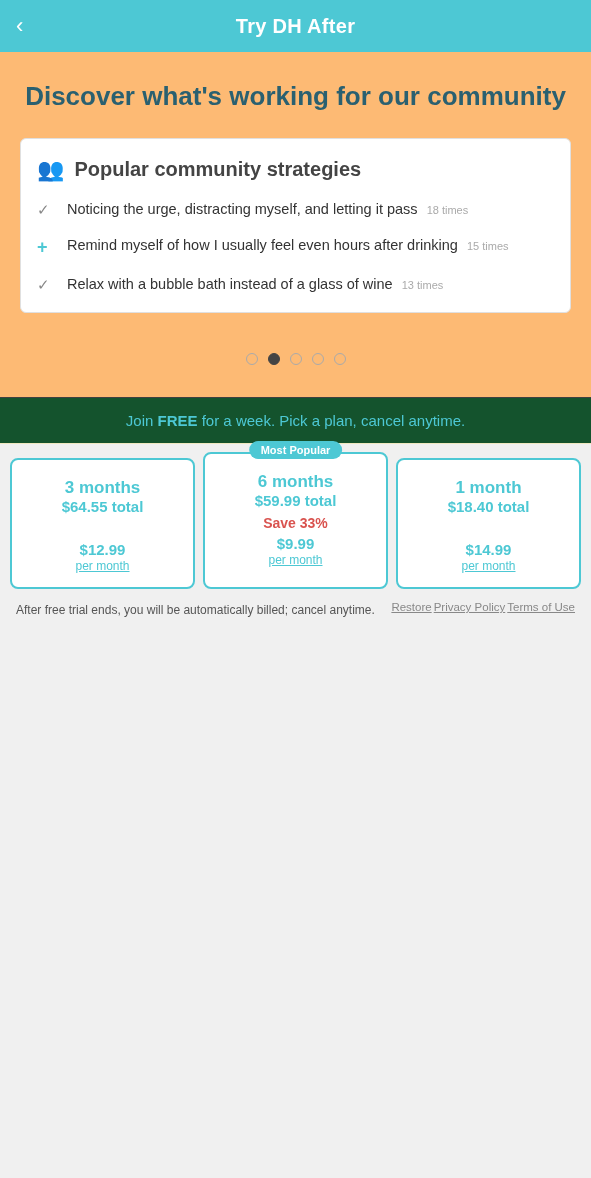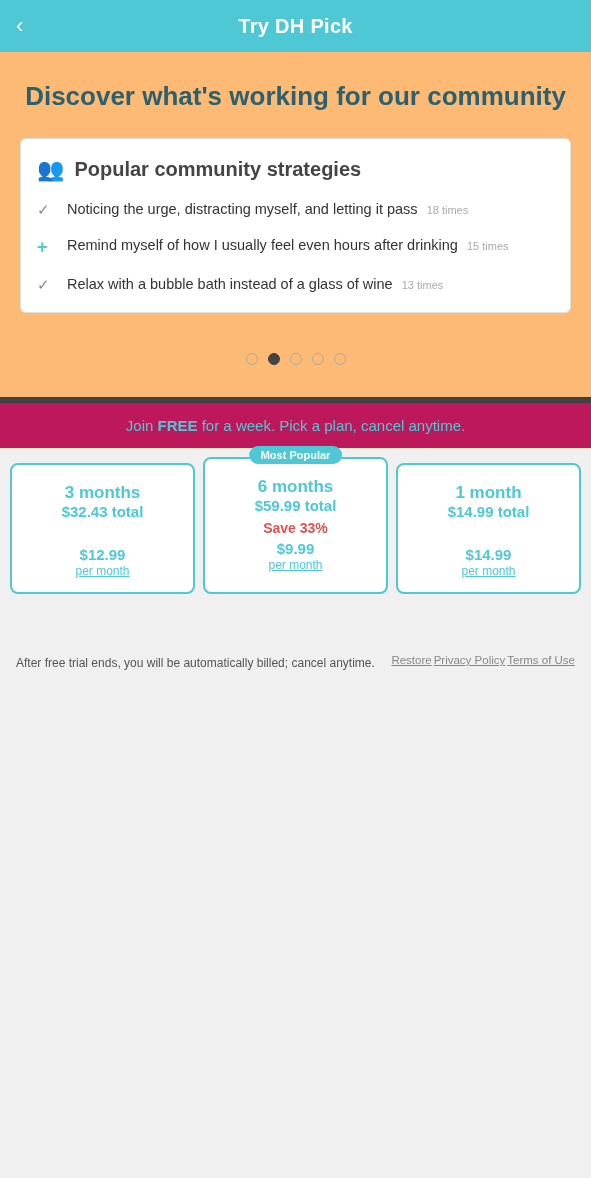--- a/index.html
+++ b/index.html
@@ -126,22 +126,22 @@
       border: 1.5px solid #aaa;
       background: transparent;
     }
     .dot.active {
       background: #444;
       border-color: #444;
     }
 
     
     .join-banner {
-      background: #be185d;
-      border-top: 6px solid #404040;
+      background: #14532d;
+      border-top: 1px solid #404040;
       border-bottom: 1px solid #f0e8c0;
       padding: 14px 16px;
       text-align: center;
       font-size: 15px;
       color: #4dc8d4;
       margin-bottom: 0;
     }
     .join-banner .free-bold {
       font-weight: 800;
       color: #4dc8d4;
@@ -215,21 +215,20 @@
       color: #4dc8d4;
       font-size: 12px;
       font-weight: 400;
       text-decoration: underline;
     }
 
     
     .footer-section {
       padding: 12px 16px 8px;
       background: #f0f0f0;
-      margin-top: 48px;
     }
     .footer-billing-text {
       font-size: 12px;
       color: #555;
       line-height: 1.5;
       margin-bottom: 4px;
     }
     .footer-links {
       display: flex;
       justify-content: flex-end;
@@ -247,21 +246,21 @@
       font-size: 11px;
       color: #666;
       line-height: 1.5;
     }
   </style>
 </head>
 <body>
 
 <div class="header">
   <span class="header-back">‹</span>
-  <span class="header-title">Try DH Pick</span>
+  <span class="header-title">Try DH After</span>
 </div>
 
 <div class="main-content">
 
   <div class="hero-text">Discover what's working for our community</div>
 
   <div class="feature-card">
     <div class="feature-card-header">
       <span class="people-icon">👥</span>
       <span class="feature-card-title">Popular community strategies</span>
@@ -303,38 +302,38 @@
 
 <div class="join-banner">
   <span>Join </span><span class="free-bold">FREE</span><span> for a week. Pick a plan, cancel anytime.</span>
 </div>
 
 <div class="pricing-section">
   <div class="pricing-cards">
 
     <div class="plan-card">
       <div class="plan-duration">3 months</div>
-      <div class="plan-total">$32.43 total</div>
+      <div class="plan-total">$64.55 total</div>
       <div style="height:20px;"></div>
       <div class="plan-monthly">$12.99</div>
       <div class="plan-per-month">per month</div>
     </div>
 
     <div class="plan-card popular">
       <div class="popular-badge">Most Popular</div>
       <div class="plan-duration">6 months</div>
       <div class="plan-total">$59.99 total</div>
       <div class="plan-save">Save 33%</div>
       <div class="plan-monthly">$9.99</div>
       <div class="plan-per-month">per month</div>
     </div>
 
     <div class="plan-card">
       <div class="plan-duration">1 month</div>
-      <div class="plan-total">$14.99 total</div>
+      <div class="plan-total">$18.40 total</div>
       <div style="height:20px;"></div>
       <div class="plan-monthly">$14.99</div>
       <div class="plan-per-month">per month</div>
     </div>
 
   </div>
 </div>
 
 <div class="footer-section">
   <div style="display:flex; justify-content:space-between; align-items:flex-start;">

